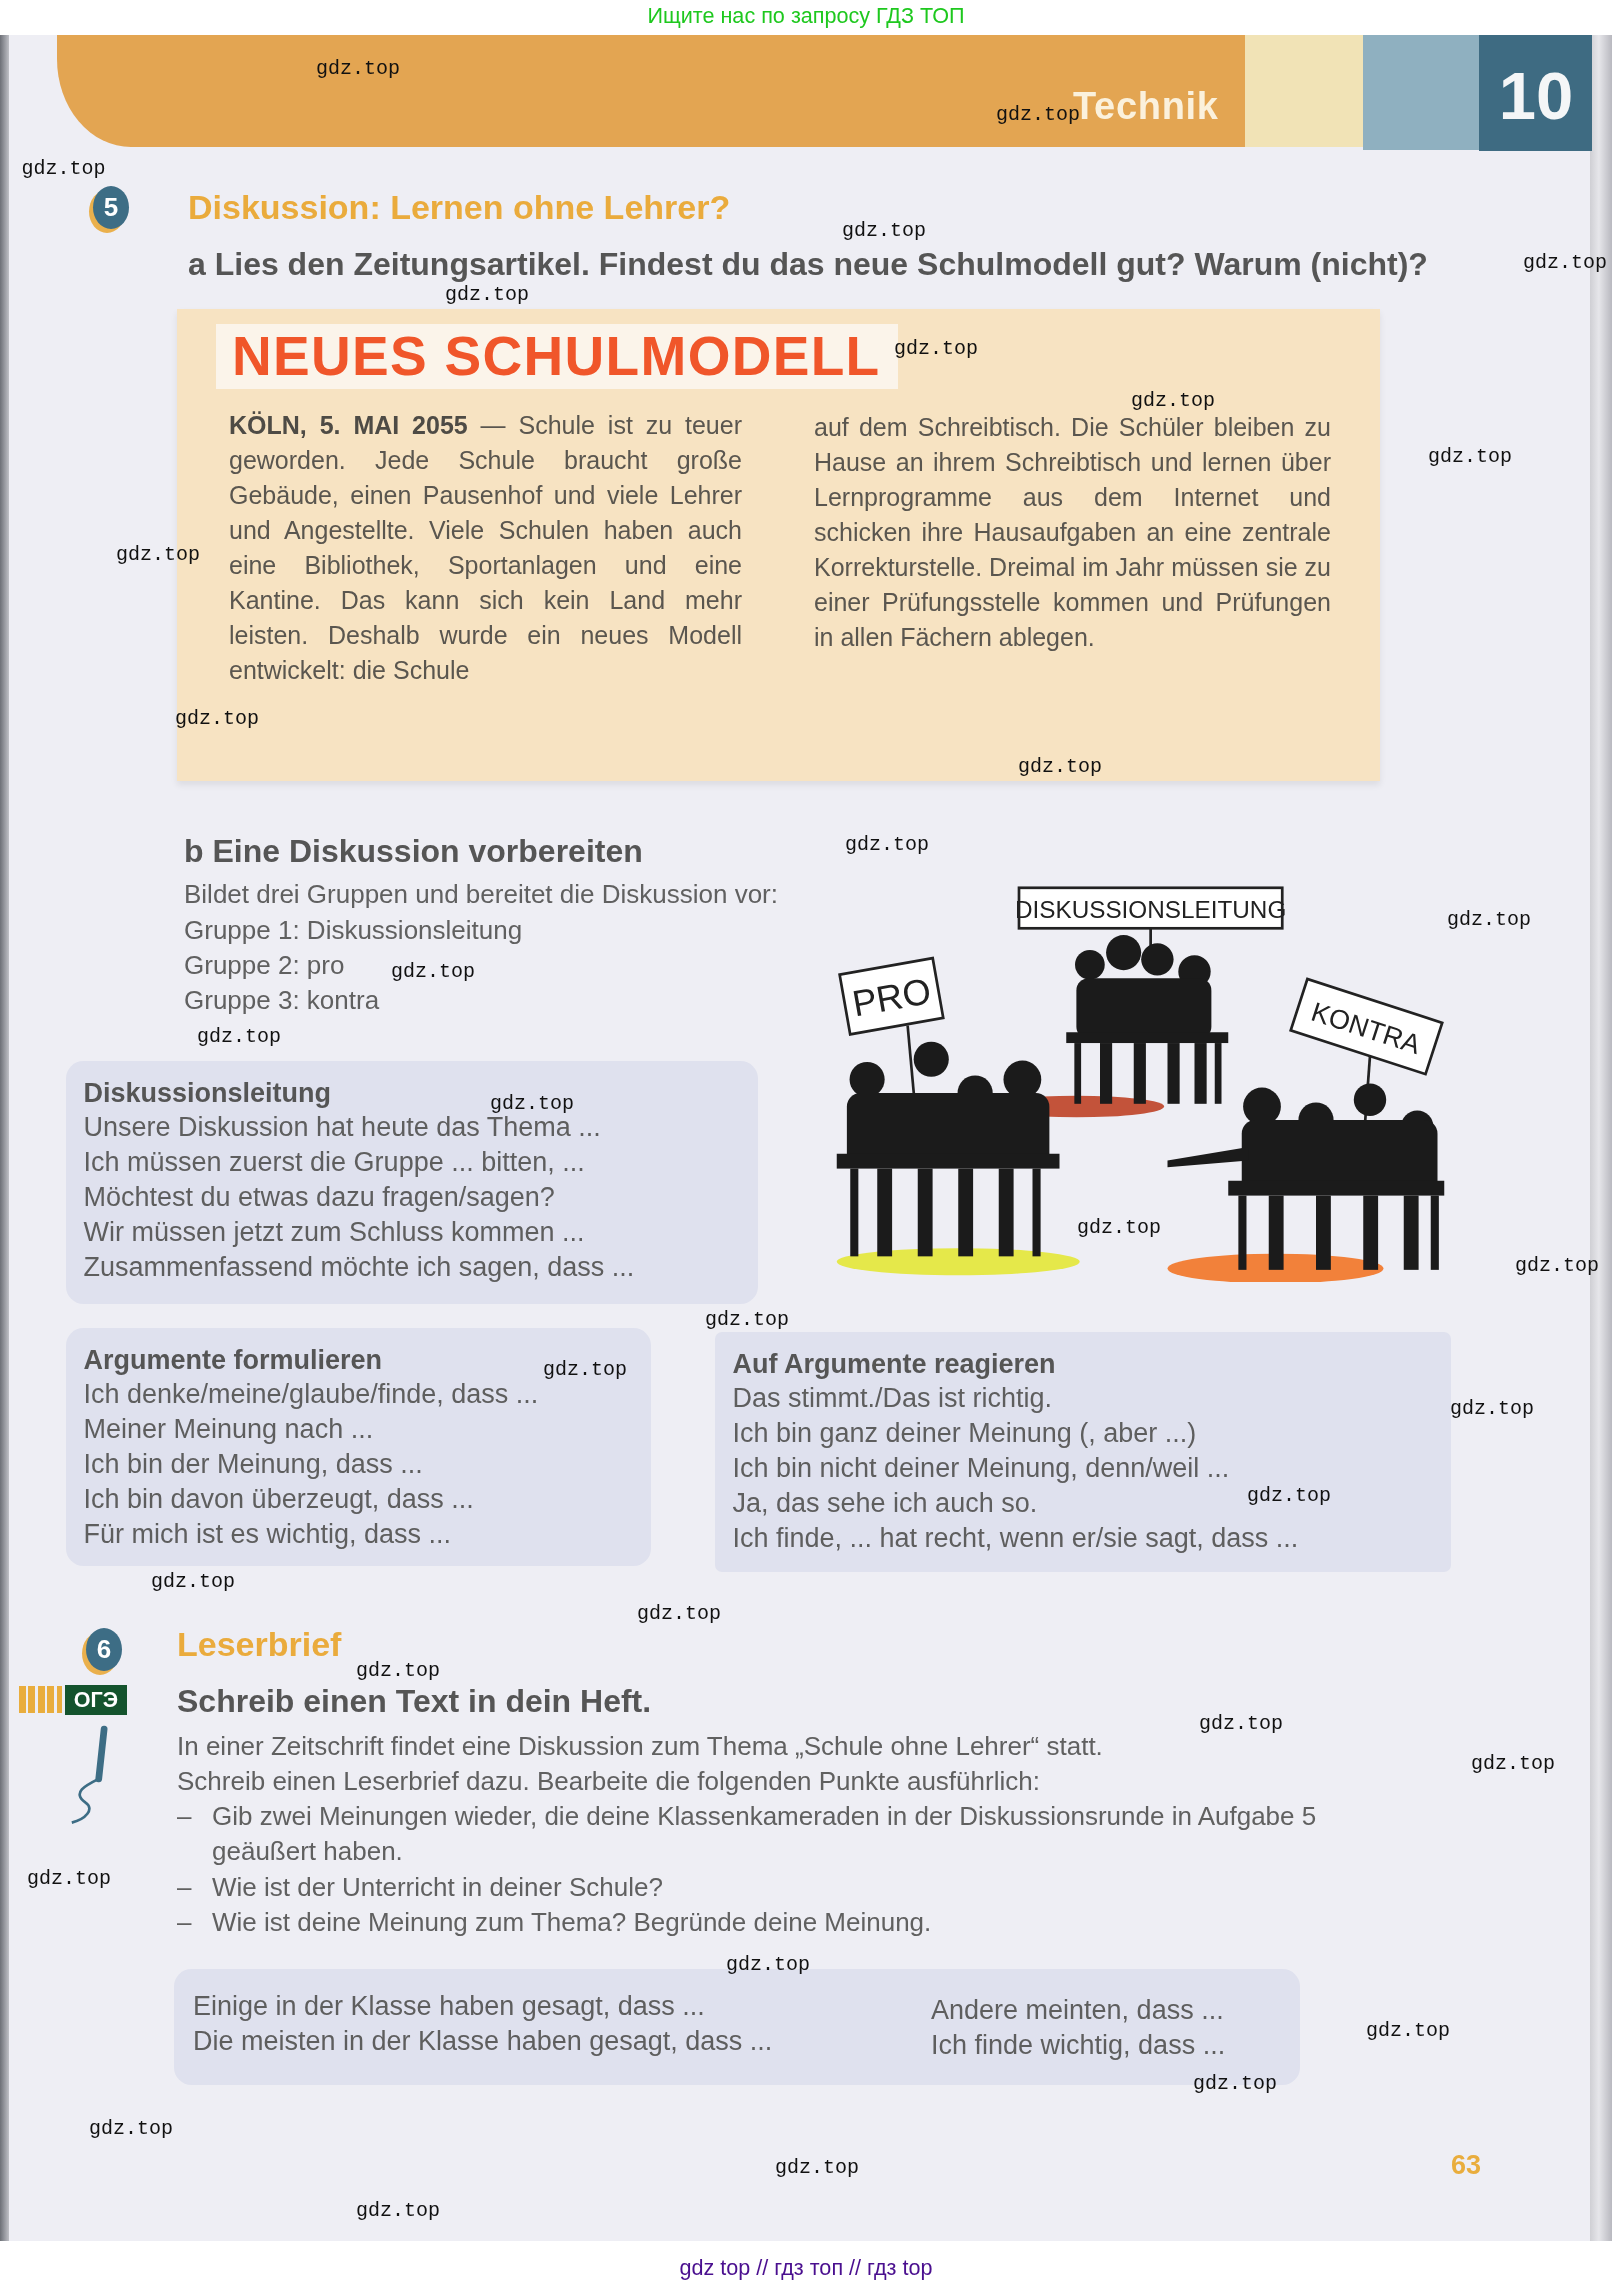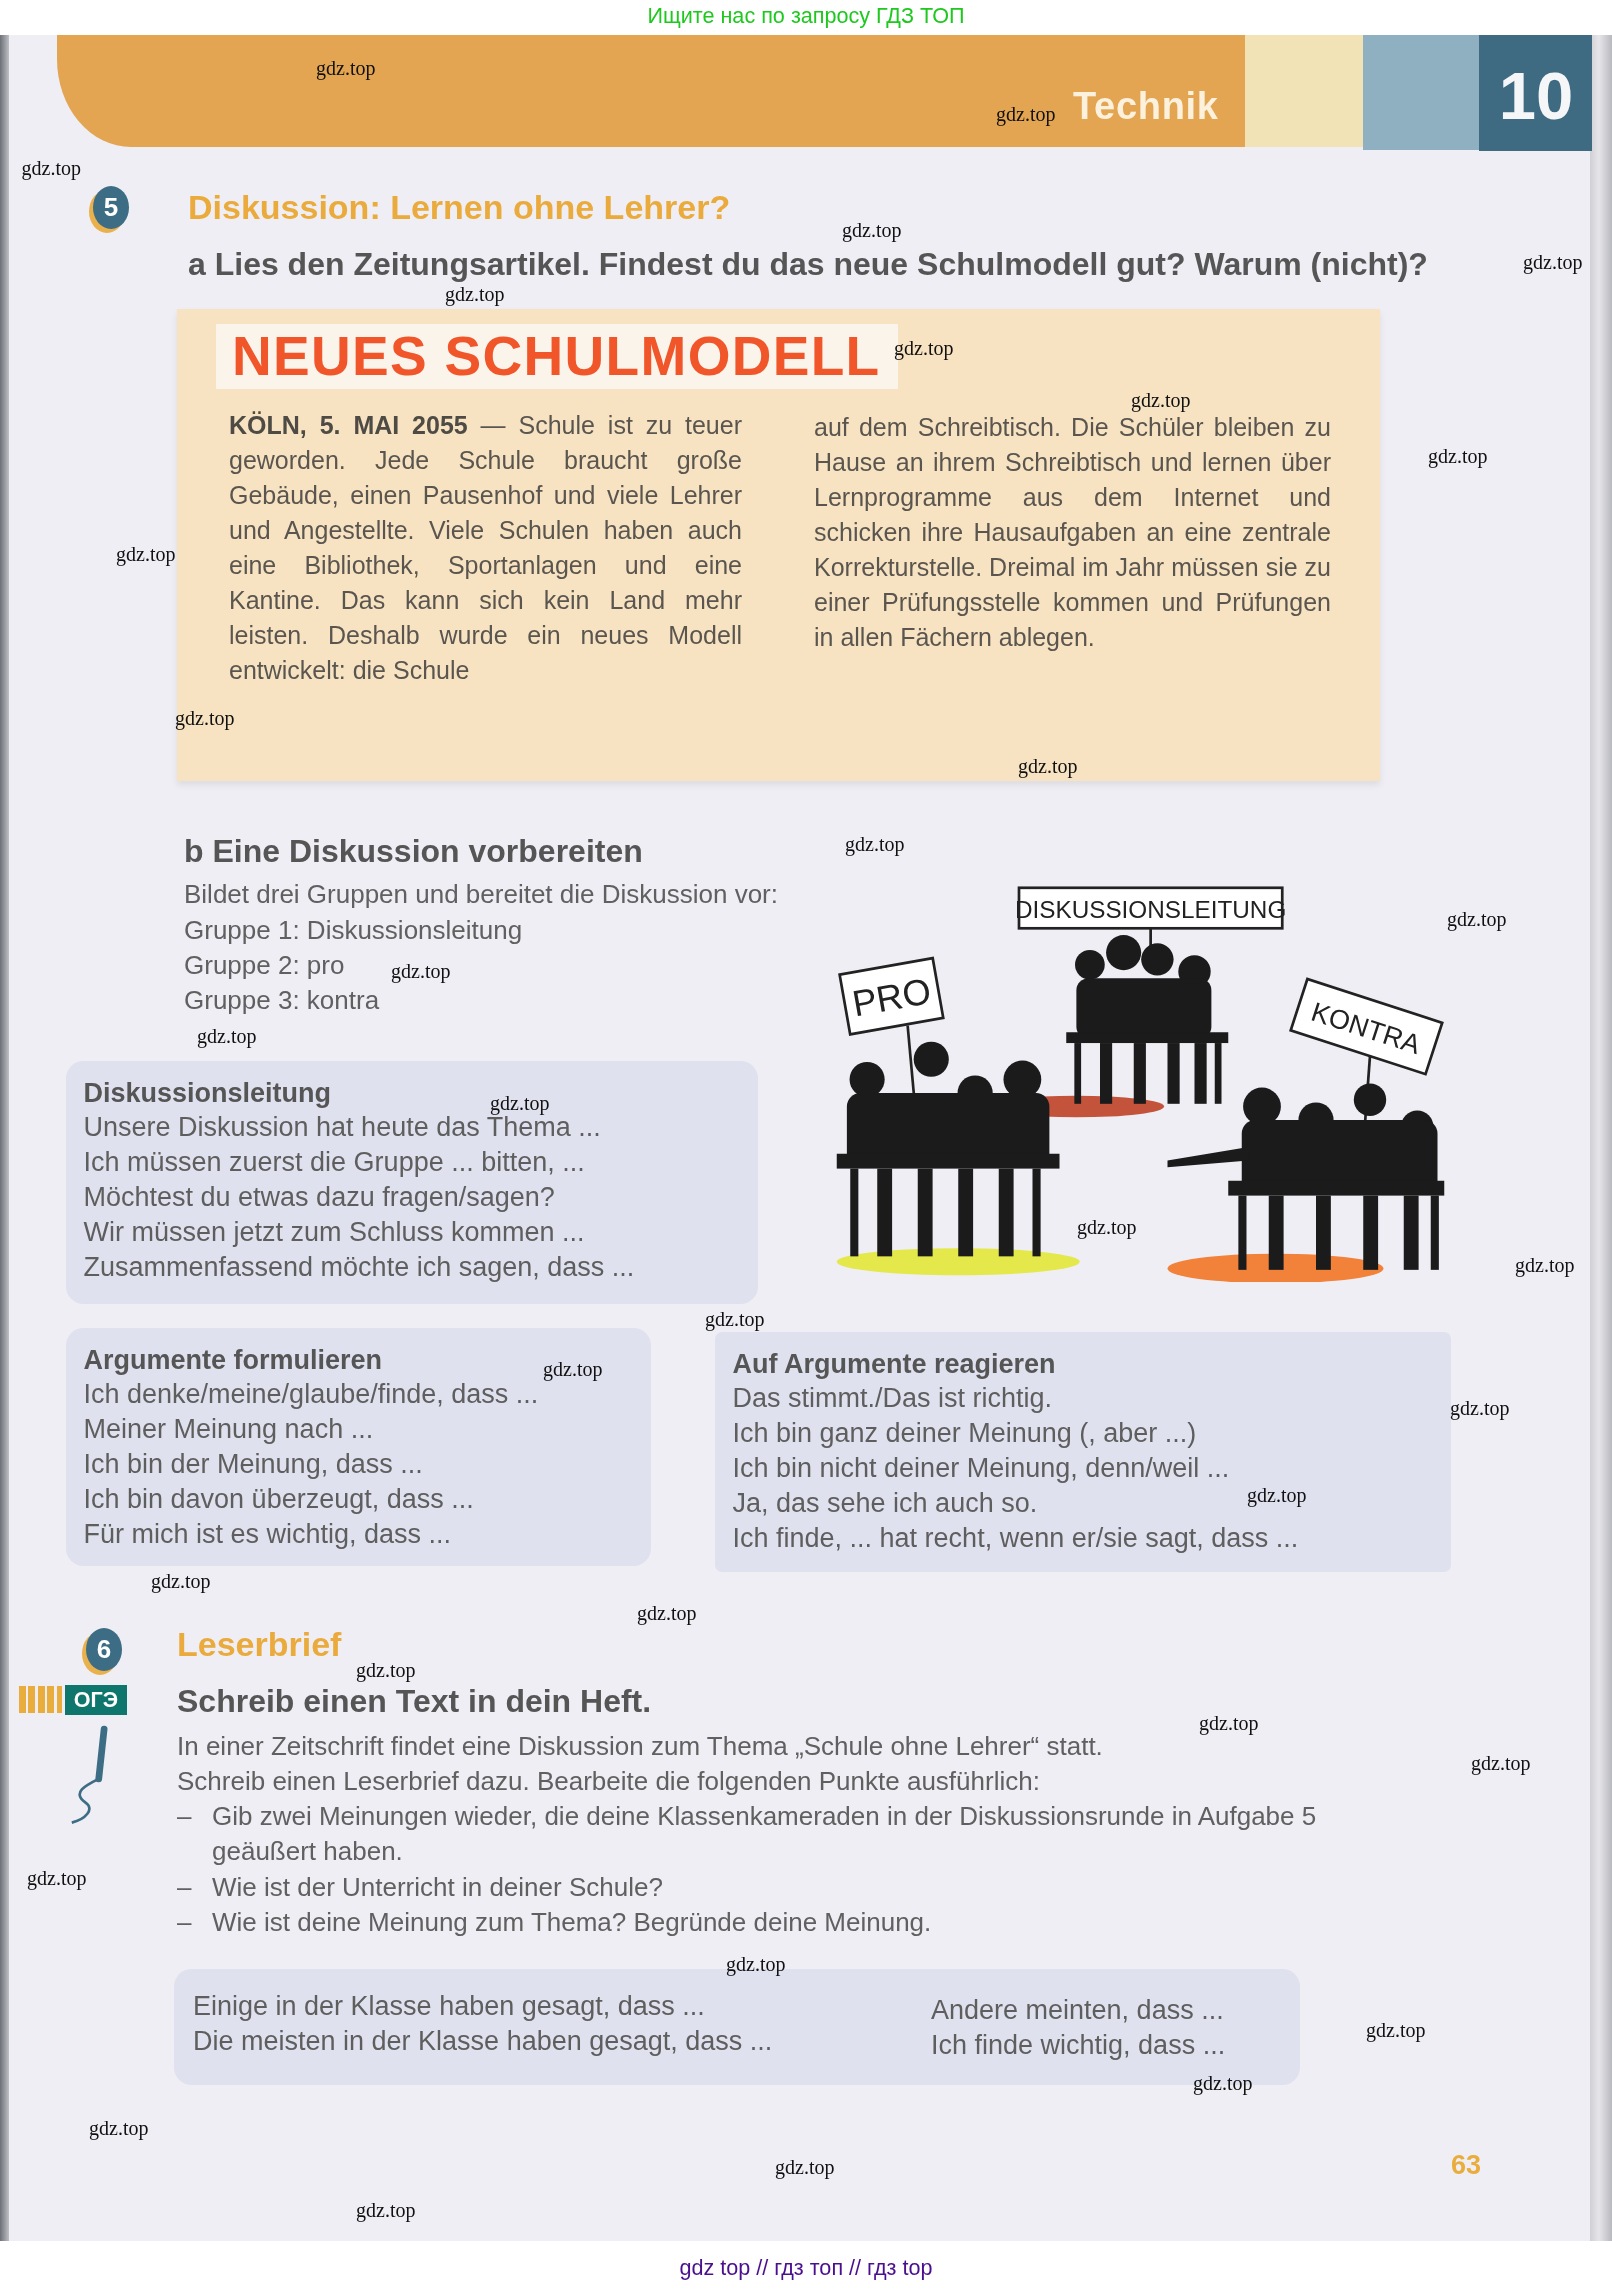--- a/index.html
+++ b/index.html
@@ -19,26 +19,26 @@
   .ex-title{font-size:34px;font-weight:bold;color:#eaab3c;}
   .instr{font-size:32px;font-weight:bold;color:#555;}
   .article{left:177px;top:309px;width:1203px;height:472px;background:#f7e3c2;box-shadow:0 4px 6.7px rgba(0,0,0,0.08);}
   .headline{left:216px;top:324px;padding:0 17.5px 0 16px;background:#fbf4ea;font-size:55px;font-weight:bold;color:#f0562a;letter-spacing:1.3px;line-height:65px;}
   .art-col{font-size:25px;line-height:35px;color:#5a564f;text-align:justify;}
   .art-col b{color:#4e4b45;}
   .body-text{font-size:26px;line-height:35px;color:#606060;}
   .phrase-box{background:#dfe1ee;border-radius:17.5px;padding:15px 17.5px;box-sizing:border-box;}
   .box-title{font-size:27px;font-weight:bold;color:#555;line-height:34px;}
   .box-line{font-size:27px;line-height:35px;color:#5e5e5e;white-space:nowrap;}
-  .watermark{font-size:20px;color:#111;font-family:Liberation Serif, serif;}
+  .watermark{font-size:20px;color:#111;font-family:Liberation Mono, monospace;}
   .bottom-banner{left:0;top:2241px;width:1612px;height:55px;background:#fff;text-align:center;color:#4a0f8f;font-size:21.6px;line-height:54px;}
   .page-number{left:1451px;top:2150px;font-size:27px;font-weight:bold;color:#e9ad3d;}
   .oge{left:19px;top:1685px;width:108px;height:30px;}
   .oge-dots{position:absolute;left:0;top:1.3px;width:43px;height:27px;background:repeating-linear-gradient(90deg,#e9ad3d 0 6.7px,transparent 6.7px 9.4px);}
-  .oge-label{position:absolute;left:46px;top:0;width:62px;height:30px;background:#0f766e;color:#fff;font-size:21.6px;font-weight:bold;text-align:center;line-height:30px;}
+  .oge-label{position:absolute;left:46px;top:0;width:62px;height:30px;background:#14532d;color:#fff;font-size:21.6px;font-weight:bold;text-align:center;line-height:30px;}
   .cartoon{left:830px;top:877px;width:648px;height:405px;}
 </style>
 </head>
 <body>
 
 <div class="abs top-banner">Ищите нас по запросу ГДЗ ТОП</div>
 
 <div class="abs page"></div>
 <div class="abs spine"></div>
 <div class="abs page-edge"></div>

